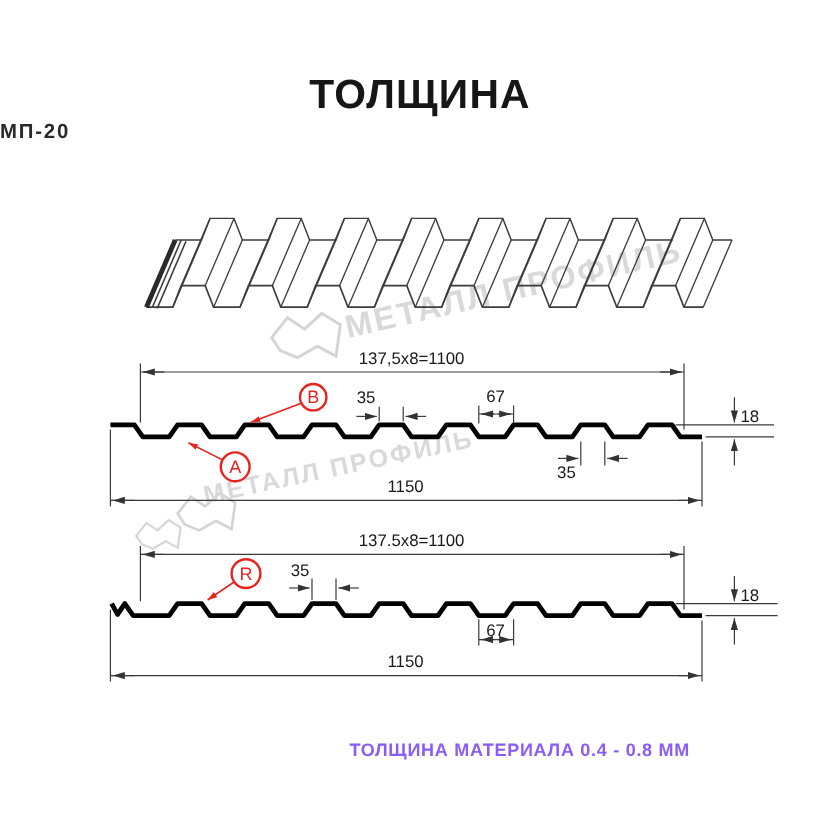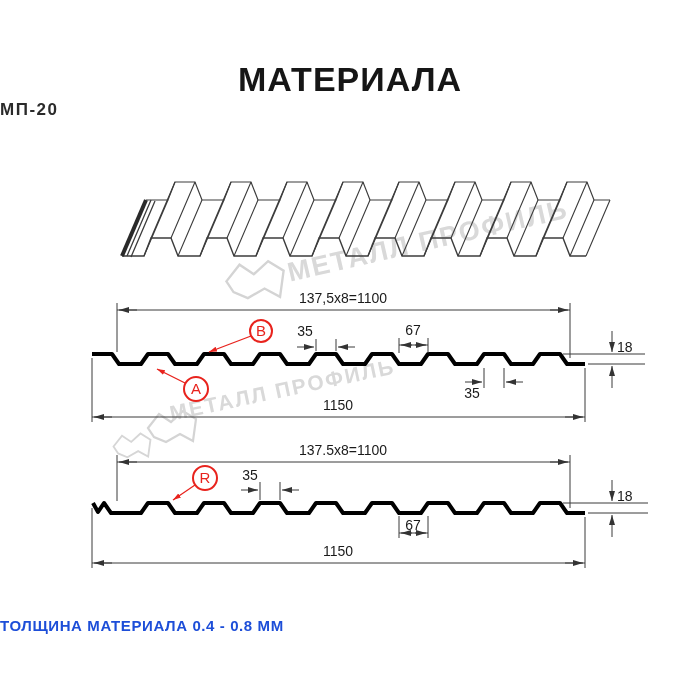--- a/index.html
+++ b/index.html
@@ -2,22 +2,22 @@
 <html><head>
 <meta charset="utf-8">
 <style>
   html,body{margin:0;padding:0;}
   body{width:700px;height:700px;background:#ffffff;font-family:"Liberation Sans",sans-serif;}
   .page{position:relative;width:700px;height:700px;background:#fff;overflow:hidden;}
   .title{position:absolute;top:60px;left:0;width:700px;text-align:center;
          font-size:34px;font-weight:bold;letter-spacing:1px;color:#161616;}
   .subtitle{position:absolute;top:100px;left:0;width:700px;text-align:left;
          font-size:17px;font-weight:bold;letter-spacing:1.5px;color:#2a2a2a;}
-  .footer-note{position:absolute;top:617px;left:0;width:575px;text-align:left;
-         font-size:15px;font-weight:bold;letter-spacing:0.6px;color:#1d4ed8;}
+  .footer-note{position:absolute;top:617px;left:0;width:575px;text-align:right;
+         font-size:15px;font-weight:bold;letter-spacing:0.6px;color:#8b5cf6;}
   .wm-layer{position:absolute;inset:0;z-index:0;}
   .wm-text{position:absolute;white-space:nowrap;font-weight:bold;color:#d9d9d9;
          transform-origin:0 50%;letter-spacing:2px;}
   .wm-text-1{left:288px;top:258px;font-size:27px;transform:rotate(-13deg);}
   .wm-text-2{left:170px;top:402px;font-size:21px;transform:rotate(-12deg);}
   .wm-logo{position:absolute;}
   .drawing{position:absolute;left:0;top:0;z-index:1;}
   .overlay{position:absolute;z-index:2;}
   svg text{font-family:"Liberation Sans",sans-serif;}
   .dim-txt{font-size:14px;fill:#1a1a1a;}
@@ -173,17 +173,17 @@
       <text class="dim-txt" x="338" y="556" text-anchor="middle">1150</text>
 
       <g>
         <line x1="195" y1="485" x2="173" y2="500" stroke="#e8231d" stroke-width="1.3" marker-end="url(#arR)"></line>
         <circle cx="205" cy="478" r="12" fill="none" stroke="#e8231d" stroke-width="2"></circle>
         <text class="red-txt" x="205" y="483" text-anchor="middle">R</text>
       </g>
     </g>
   </svg>
 
-  <div class="title overlay">МАТЕРИАЛА</div>
+  <div class="title overlay">ТОЛЩИНА</div>
   <div class="subtitle overlay">МП-20</div>
   <div class="footer-note overlay">ТОЛЩИНА МАТЕРИАЛА 0.4 - 0.8 ММ</div>
 
 </div>
 
 </body></html>

